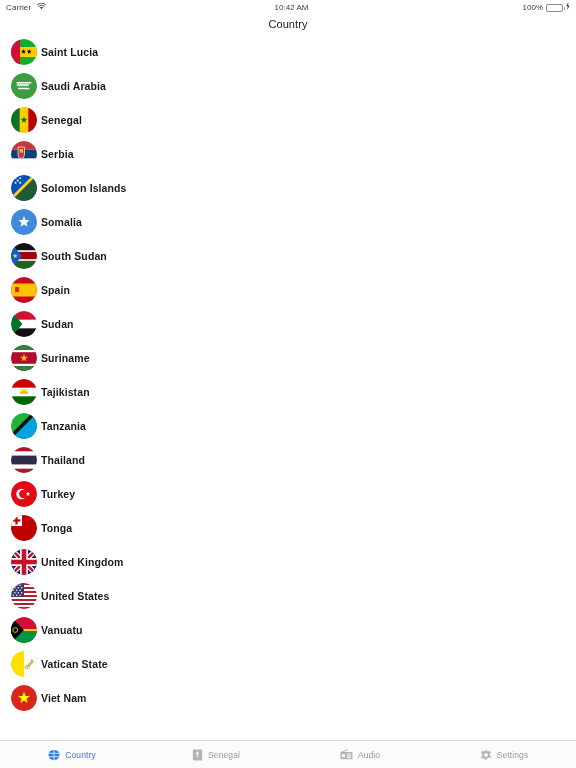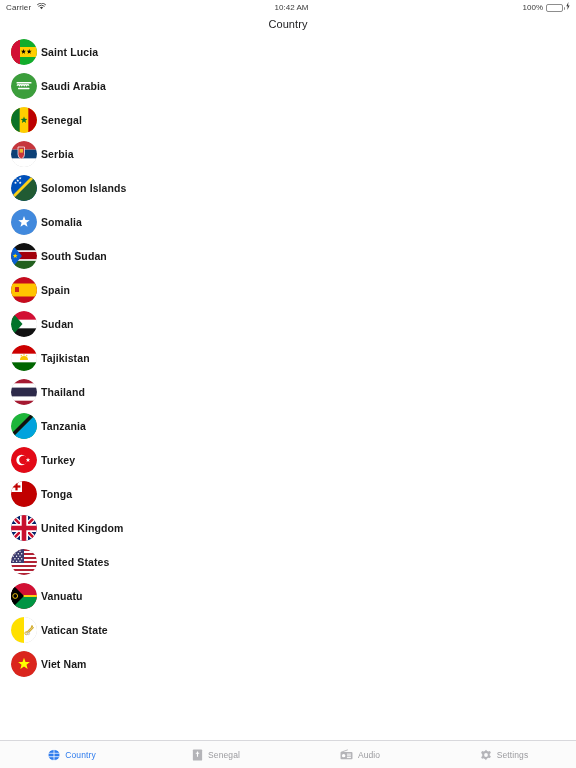--- a/index.html
+++ b/index.html
@@ -364,20 +364,40 @@
       </div>
       <div class="row">
         <span class="flag">
           <svg viewBox="0 0 26 26">
             <defs>
               <clipPath id="c">
                 <circle cx="13" cy="13" r="13"></circle>
               </clipPath>
             </defs>
             <g clip-path="url(#c)">
+              <rect width="26" height="26" fill="#b40a2d"></rect>
+              <rect width="26" height="5" fill="#377e3f"></rect>
+              <rect y="5" width="26" height="2.2" fill="#fff"></rect>
+              <rect y="18.8" width="26" height="2.2" fill="#fff"></rect>
+              <rect y="21" width="26" height="5" fill="#377e3f"></rect>
+              <path d="M13.00,9.00L13.99,11.64L16.80,11.76L14.60,13.52L15.35,16.24L13.00,14.68L10.65,16.24L11.40,13.52L9.20,11.76L12.01,11.64Z" fill="#ecc81d"></path>
+            </g>
+          </svg>
+        </span>
+        <span class="row-label">Suriname</span>
+      </div>
+      <div class="row">
+        <span class="flag">
+          <svg viewBox="0 0 26 26">
+            <defs>
+              <clipPath id="c">
+                <circle cx="13" cy="13" r="13"></circle>
+              </clipPath>
+            </defs>
+            <g clip-path="url(#c)">
               <rect width="26" height="26" fill="#fff"></rect>
               <rect width="26" height="8.67" fill="#cc0000"></rect>
               <rect y="17.33" width="26" height="8.67" fill="#006600"></rect>
               <path d="M9 15 a4 4 0 0 1 8 0 Z" fill="#f8c300"></path>
               <path d="M10.30,9.50L10.57,10.23L11.35,10.26L10.74,10.74L10.95,11.49L10.30,11.06L9.65,11.49L9.86,10.74L9.25,10.26L10.03,10.23Z" fill="#f8c300"></path>
               <path d="M13.00,8.80L13.27,9.53L14.05,9.56L13.44,10.04L13.65,10.79L13.00,10.36L12.35,10.79L12.56,10.04L11.95,9.56L12.73,9.53Z" fill="#f8c300"></path>
               <path d="M15.70,9.50L15.97,10.23L16.75,10.26L16.14,10.74L16.35,11.49L15.70,11.06L15.05,11.49L15.26,10.74L14.65,10.26L15.43,10.23Z" fill="#f8c300"></path>
             </g>
           </svg>
         </span>
@@ -385,47 +405,47 @@
       </div>
       <div class="row">
         <span class="flag">
           <svg viewBox="0 0 26 26">
             <defs>
               <clipPath id="c">
                 <circle cx="13" cy="13" r="13"></circle>
               </clipPath>
             </defs>
             <g clip-path="url(#c)">
-              <rect width="26" height="26" fill="#fff"></rect>
-              <rect width="26" height="4.3" fill="#a51931"></rect>
-              <rect y="21.7" width="26" height="4.3" fill="#a51931"></rect>
-              <rect y="8.6" width="26" height="8.8" fill="#2d2a4a"></rect>
-            </g>
-          </svg>
-        </span>
-        <span class="row-label">Thailand</span>
-      </div>
-      <div class="row">
-        <span class="flag">
-          <svg viewBox="0 0 26 26">
-            <defs>
-              <clipPath id="c">
-                <circle cx="13" cy="13" r="13"></circle>
-              </clipPath>
-            </defs>
-            <g clip-path="url(#c)">
               <rect width="26" height="26" fill="#1eb53a"></rect>
               <path d="M26 0 L26 26 L0 26 Z" fill="#00a3dd"></path>
               <path d="M26 0 L0 26 L0 21 L21 0 Z" fill="#111"></path>
               <path d="M26 0 L24 0 L0 24 L0 26 Z" fill="#fcd116" opacity="0"></path>
               <path d="M23.5 0 L26 0 L26 2 L2 26 L0 26 L0 24 Z" fill="#fcd116" opacity="0"></path>
             </g>
           </svg>
         </span>
         <span class="row-label">Tanzania</span>
+      </div>
+      <div class="row">
+        <span class="flag">
+          <svg viewBox="0 0 26 26">
+            <defs>
+              <clipPath id="c">
+                <circle cx="13" cy="13" r="13"></circle>
+              </clipPath>
+            </defs>
+            <g clip-path="url(#c)">
+              <rect width="26" height="26" fill="#fff"></rect>
+              <rect width="26" height="4.3" fill="#a51931"></rect>
+              <rect y="21.7" width="26" height="4.3" fill="#a51931"></rect>
+              <rect y="8.6" width="26" height="8.8" fill="#2d2a4a"></rect>
+            </g>
+          </svg>
+        </span>
+        <span class="row-label">Thailand</span>
       </div>
       <div class="row">
         <span class="flag">
           <svg viewBox="0 0 26 26">
             <defs>
               <clipPath id="c">
                 <circle cx="13" cy="13" r="13"></circle>
               </clipPath>
             </defs>
             <g clip-path="url(#c)">

